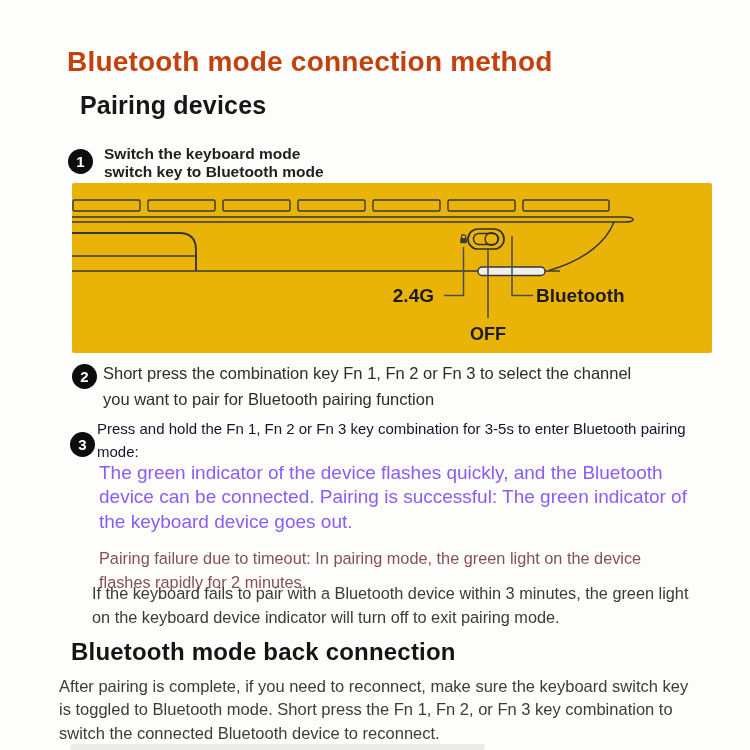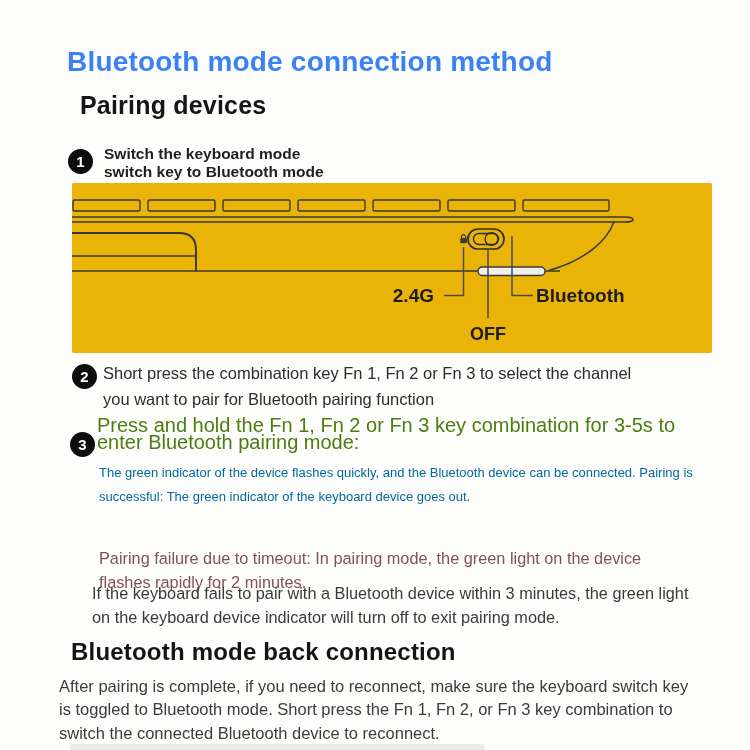--- a/index.html
+++ b/index.html
@@ -9,21 +9,21 @@
     width: 750px; height: 750px;
     background: #fdfdfc;
     font-family: "Liberation Sans", sans-serif;
     overflow: hidden;
     color: #2d2d2d;
   }
   .abs { position: absolute; }
   .page-title {
     left: 67px; top: 46px;
     font-size: 28px; font-weight: 600; letter-spacing: 0.2px;
-    color: #3b82f6;
+    color: #c2410c;
   }
   .h-pairing {
     left: 80px; top: 91px;
     font-size: 25px; font-weight: 600; letter-spacing: 0.2px;
     color: #161616;
   }
   .badge {
     width: 25px; height: 25px; border-radius: 50%;
     background: #0d0d0d; color: #ffffff;
     display: flex; align-items: center; justify-content: center;
@@ -43,27 +43,27 @@
   }
   .diagram-panel svg { display: block; width: 640px; height: 170px; }
   .svg-label { font-family: "Liberation Sans", sans-serif; font-weight: 600; fill: #1c1c1c; }
   .step2-text {
     left: 103px; top: 361px; width: 558px;
     font-size: 16.5px; line-height: 25.5px; font-weight: 500;
     color: #2d2d2d;
   }
   .step3-text {
     left: 97px; top: 417px; width: 592px;
-    font-size: 20px; line-height: 17px; font-weight: 500;
-    color: #4d7c0f;
+    font-size: 15px; line-height: 23px; font-weight: 500;
+    color: #0f172a;
   }
   .note-success {
     left: 99px; top: 461px; width: 602px;
-    font-size: 13px; line-height: 24.3px; font-weight: 500;
-    color: #0369a1;
+    font-size: 19px; line-height: 24.3px; font-weight: 500;
+    color: #8b5cf6;
   }
   .note-failure {
     left: 99px; top: 534px; width: 592px;
     font-size: 16.3px; line-height: 24px; font-weight: 500;
     color: #84505a;
     margin-top: 12px;
   }
   .note-timeout {
     left: 92px; top: 582px; width: 614px;
     font-size: 16.3px; line-height: 23.5px; font-weight: 500;

